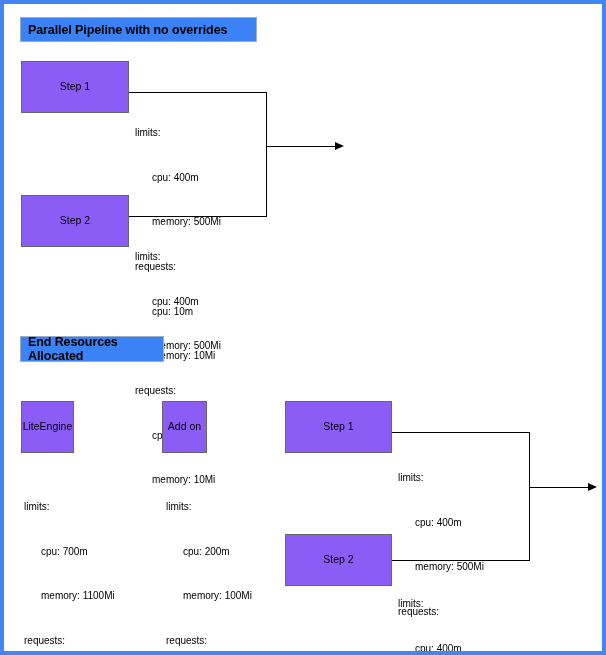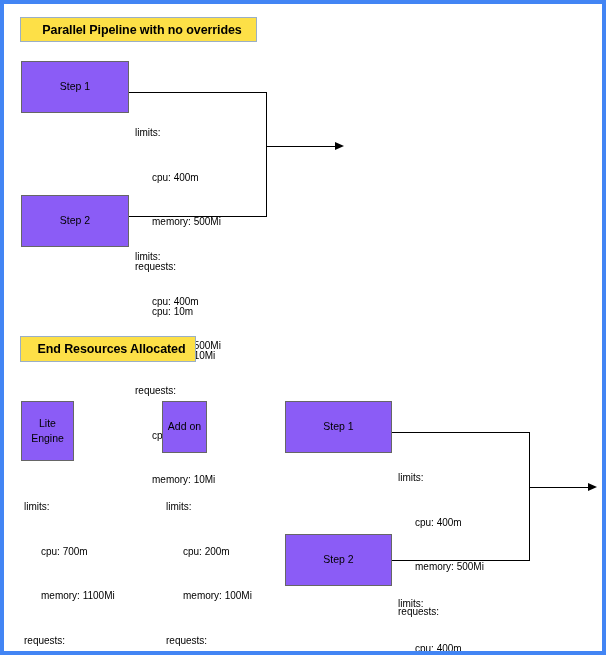--- a/index.html
+++ b/index.html
@@ -15,30 +15,29 @@
     width: 606px;
     height: 655px;
     background: #ffffff;
     box-sizing: border-box;
     border: 4px solid #4285f4;
     overflow: hidden;
   }
   .section-title {
     position: absolute;
     box-sizing: border-box;
-    background: #fde047;
+    background: #3b82f6;
     border: 1px solid #9aafc6;
     font-weight: bold;
     font-size: 12.5px;
     color: #000000;
     display: flex;
     align-items: center;
     padding-left: 7px;
     letter-spacing: -0.1px;
-    justify-content: center;
   }
   .node-box {
     position: absolute;
     box-sizing: border-box;
     background: #8b5cf6;
     border: 1px solid #666666;
     display: flex;
     align-items: center;
     justify-content: center;
     font-size: 10.5px;
@@ -106,25 +105,25 @@
 
   <div class="res-block" style="left:131px; top:216px;">
     <div>limits:</div>
     <div><span class="ind"></span><span>cpu: 400m</span></div>
     <div><span class="ind"></span><span>memory: 500Mi</span></div>
     <div>requests:</div>
     <div><span class="ind"></span><span>cpu: 10m</span></div>
     <div><span class="ind"></span><span>memory: 10Mi</span></div>
   </div>
 
-  <div class="section-title" style="left:16px; top:332px; width:176px; height:26px;">
+  <div class="section-title" style="left:16px; top:332px; width:144px; height:26px;">
     <span>End Resources Allocated</span>
   </div>
 
-  <div class="node-box" style="left:17px; top:397px; width:53px; height:60px; flex-direction:column;">
+  <div class="node-box" style="left:17px; top:397px; width:53px; height:52px; flex-direction:row;">
     <span>Lite</span>
     <span>Engine</span>
   </div>
 
   <div class="node-box" style="left:158px; top:397px; width:45px; height:52px;">
     <span>Add on</span>
   </div>
 
   <div class="node-box" style="left:281px; top:397px; width:107px; height:52px;">
     <span>Step 1</span>

